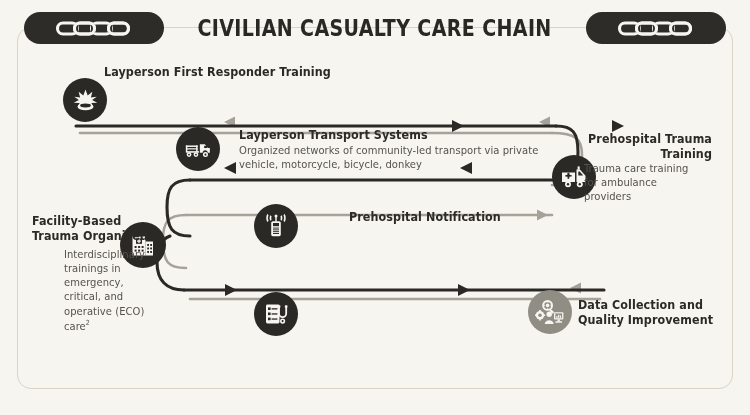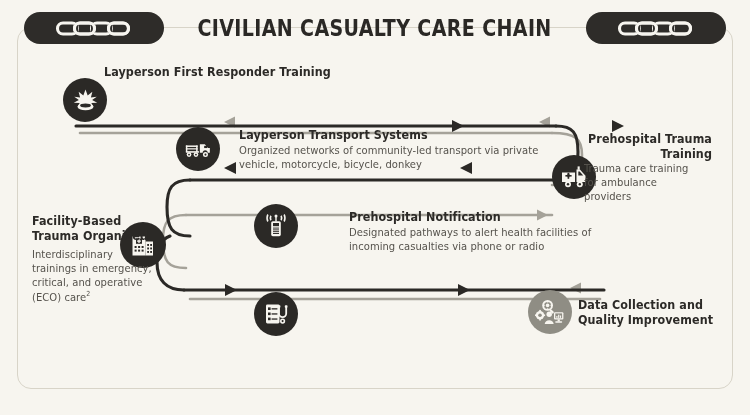--- a/index.html
+++ b/index.html
@@ -309,21 +309,21 @@
         </g>
         <g fill="#f7f5ef">
           <rect x="8.35" y="7.2" width="1.3" height="3.8"></rect>
           <rect x="7.1" y="8.45" width="3.8" height="1.3"></rect>
         </g>
       </svg>
     </span>
   </div>
   <div class="block" style="left:32px; top:214px; width:125px;">
     <h3>Facility-Based Trauma Organized</h3>
-    <p style="margin-top:5px;"><span>Interdisciplinary trainings in emergency, critical, and operative (ECO) care</span><sup>2</sup></p>
+    <p style="margin-top:5px;margin-left:32px;"><span>Interdisciplinary trainings in emergency, critical, and operative (ECO) care</span><sup>2</sup></p>
   </div>
 
   <div class="icon-circle" style="left:254px; top:204px; width:44px; height:44px;">
     <span>
       <svg width="24" height="26" viewBox="0 0 24 26">
         <g fill="#f7f5ef">
           <rect x="7.2" y="8.2" width="9.6" height="15" rx="1.6"></rect>
           <rect x="11.3" y="3.4" width="1.4" height="5.2"></rect>
           <path d="M6.2,2.2 l1.4,1 a4.6,4.6 0 0 0 0,3.6 l-1.4,1 a6.2,6.2 0 0 1 0,-5.6 z"></path>
           <path d="M17.8,2.2 l-1.4,1 a4.6,4.6 0 0 1 0,3.6 l1.4,1 a6.2,6.2 0 0 0 0,-5.6 z"></path>
@@ -336,21 +336,20 @@
           <rect x="9" y="14.6" width="6" height="0.95"></rect>
           <rect x="9" y="16.4" width="6" height="0.95"></rect>
           <rect x="9" y="18.2" width="6" height="0.95"></rect>
           <rect x="9" y="20" width="6" height="0.95"></rect>
         </g>
       </svg>
     </span>
   </div>
   <div class="block" style="left:317px; top:210px; width:250px;margin-left:32px;">
     <h3>Prehospital Notification</h3>
-    <p>Designated pathways to alert health facilities of incoming casualties via phone or radio</p>
   </div>
 
   <div class="icon-circle" style="left:254px; top:292px; width:44px; height:44px;">
     <span>
       <svg width="26" height="26" viewBox="0 0 26 26">
         <g fill="#f7f5ef">
           <rect x="3" y="3.4" width="13.5" height="19" rx="1.4"></rect>
         </g>
         <g fill="#2b2926">
           <rect x="5" y="6.4" width="2.6" height="2.6"></rect>

